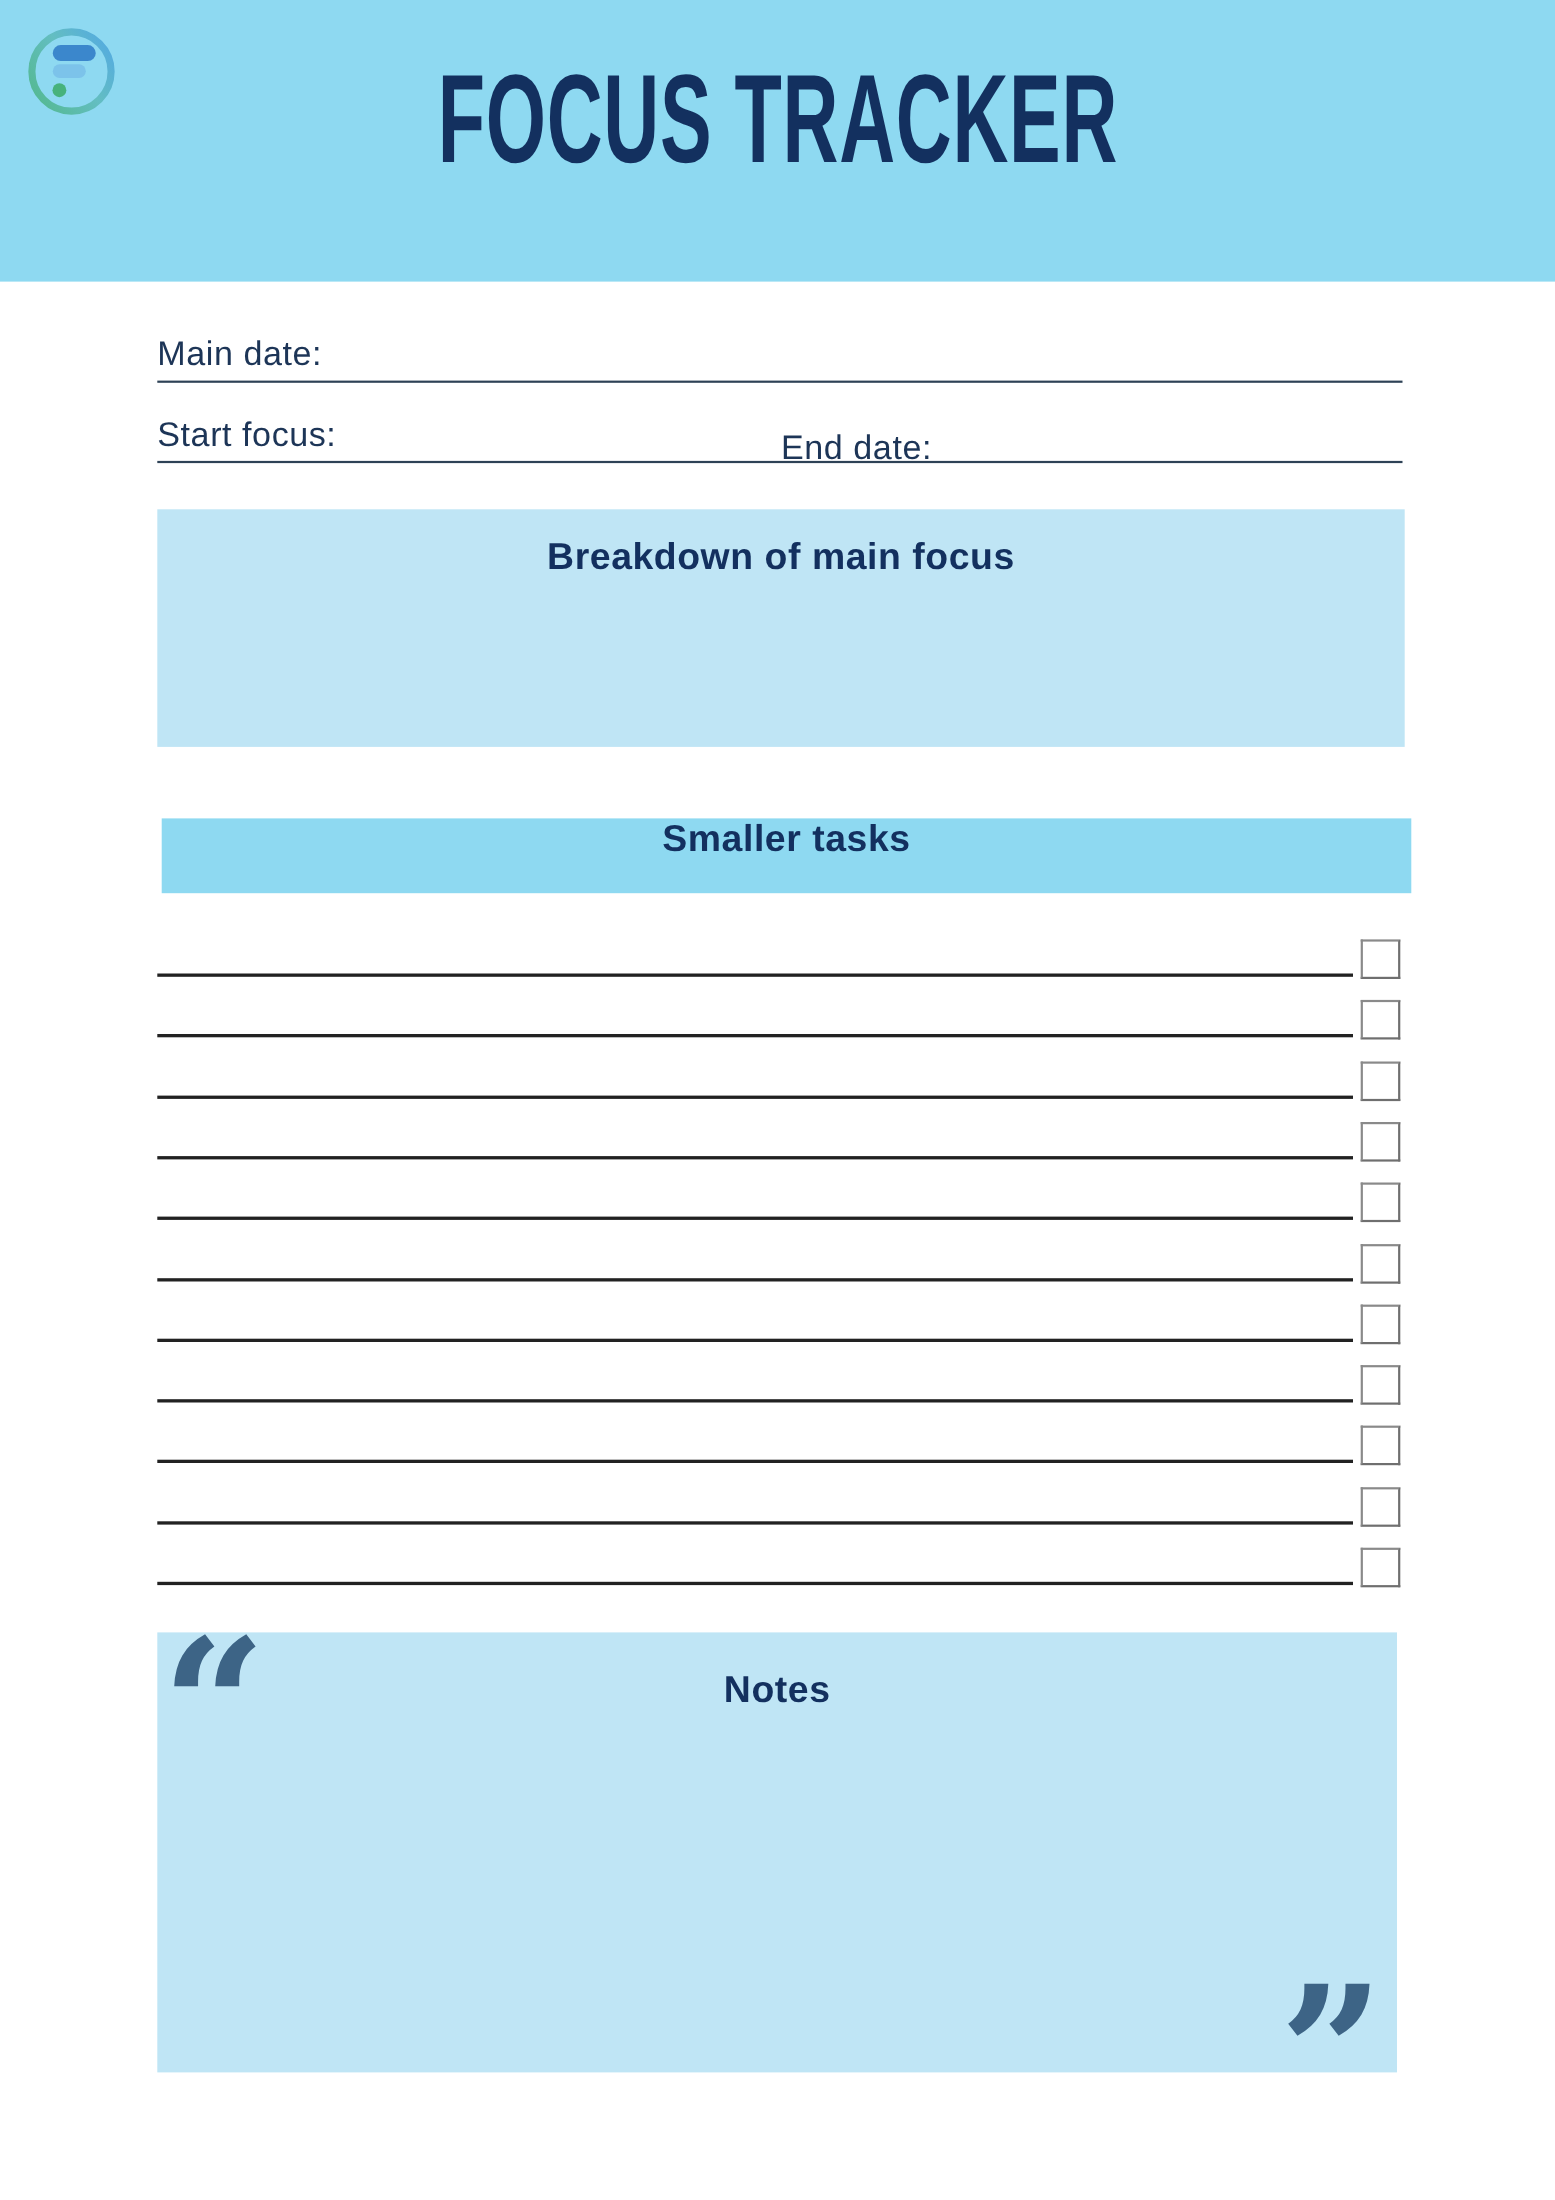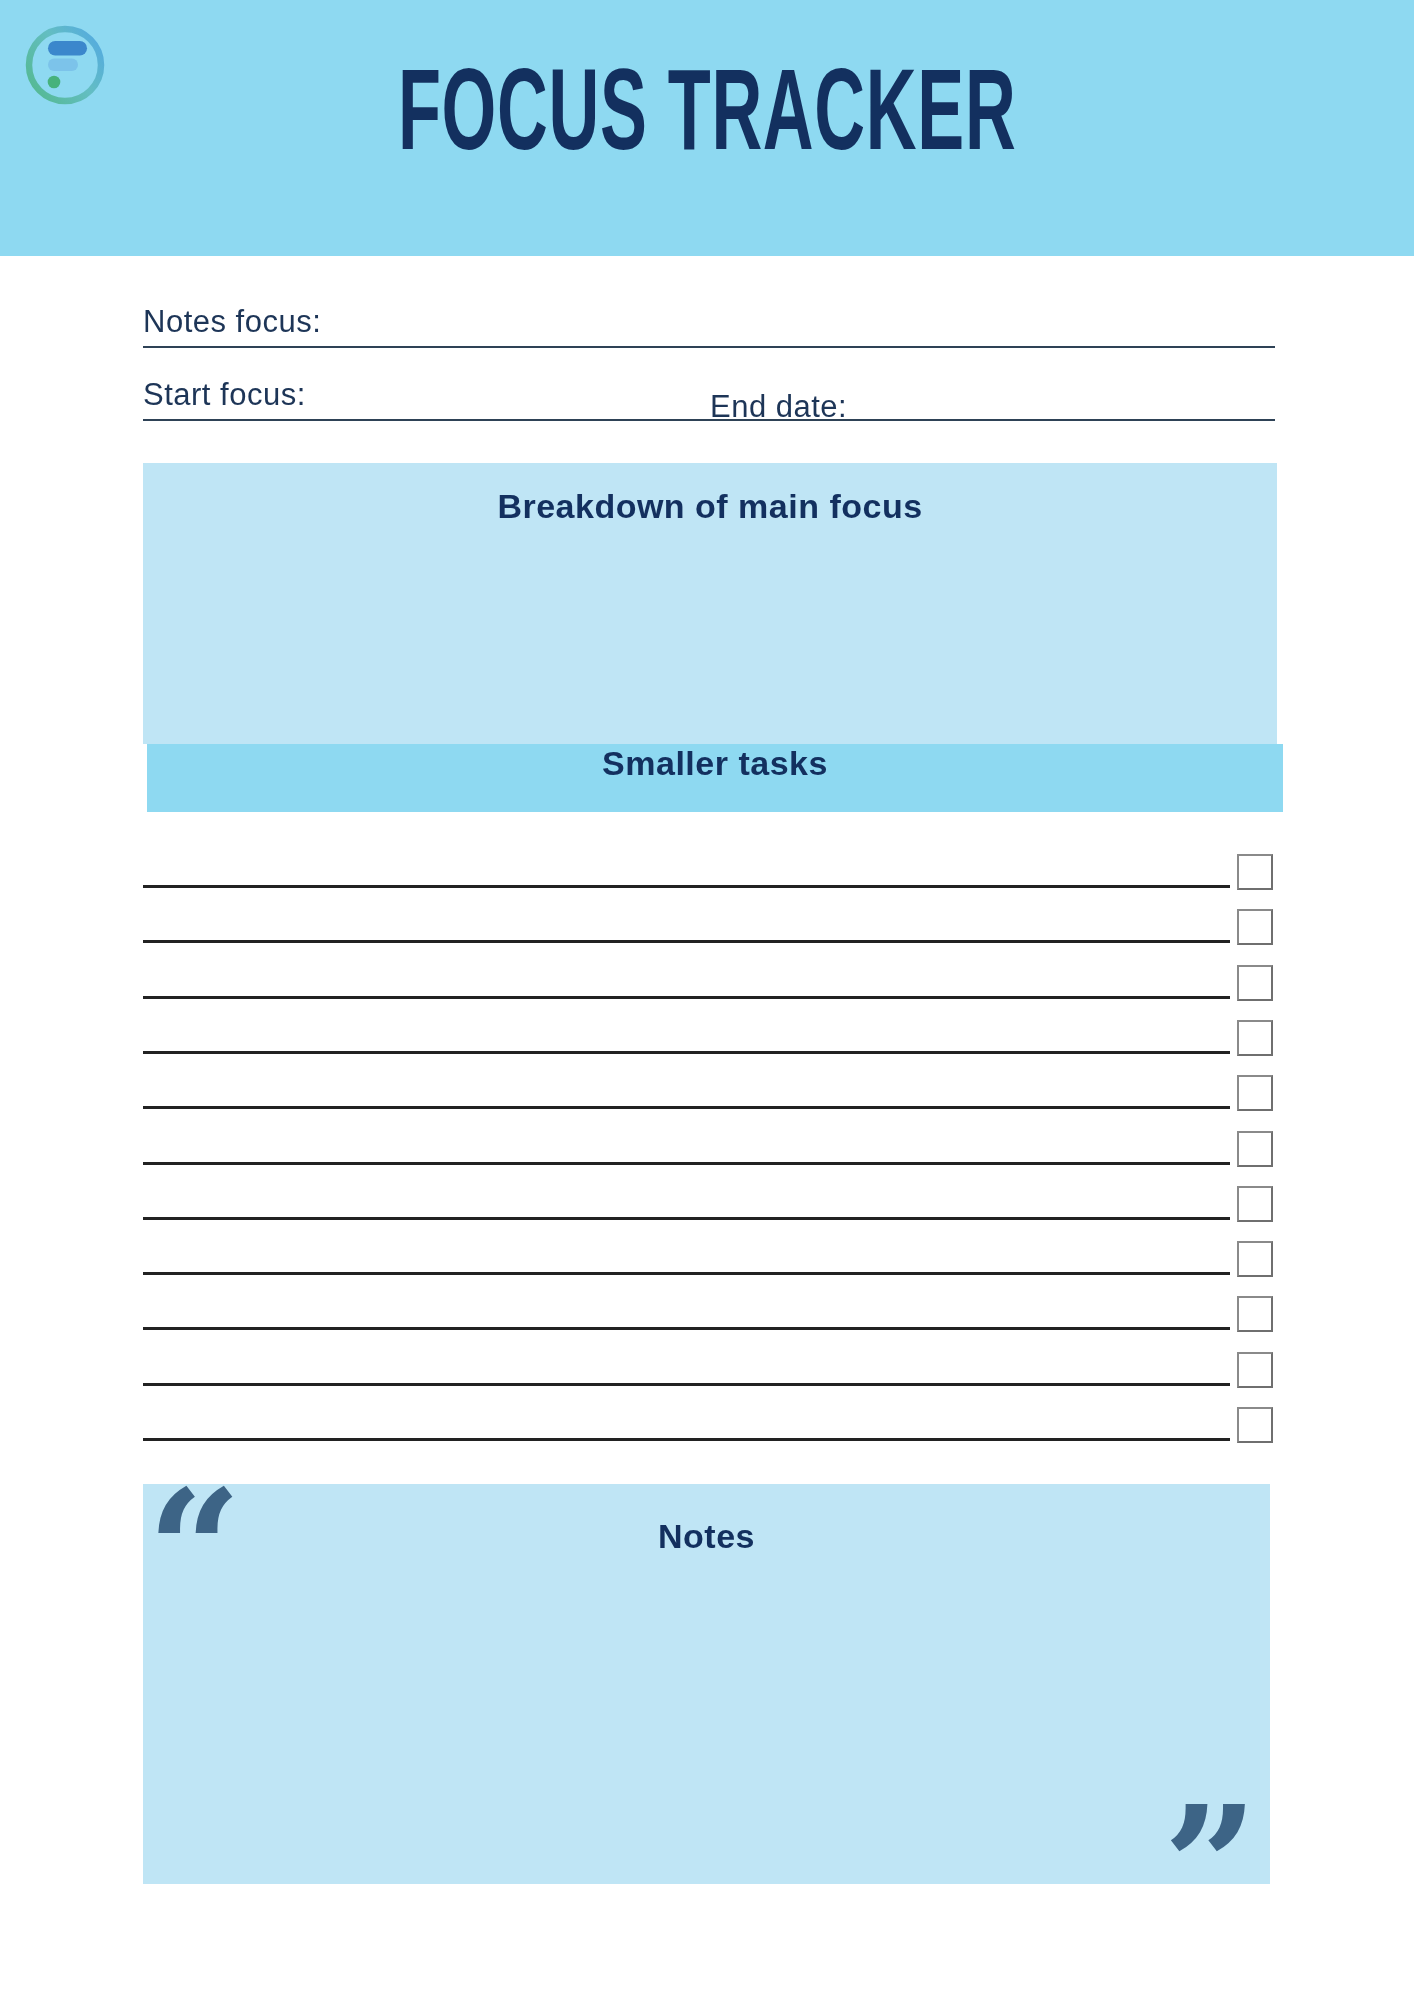--- a/index.html
+++ b/index.html
@@ -54,21 +54,21 @@
   #start-date-label{left:143px;top:377px;}
   #end-date-label{left:710px;top:377px;margin-top:12px;}
   .field-rule{
     position:absolute;left:143px;width:1132px;height:2px;
     background:var(--rule-navy);
   }
   #main-focus-rule{top:346px;}
   #dates-rule{top:419px;}
   
   .breakdown-box{
-    position:absolute;left:143px;top:463px;width:1134px;height:281px;
+    position:absolute;left:143px;top:463px;width:1134px;height:216px;
     background:var(--panel-blue);
   }
   .section-title{
     color:var(--navy);
     font-weight:bold;
     font-size:34px;
     text-align:center;
     letter-spacing:0.5px;
   }
   .breakdown-box .section-title{padding-top:24px;}
@@ -125,21 +125,21 @@
       </defs>
       <circle cx="40" cy="40" r="36" fill="none" stroke="url(#ringGrad)" stroke-width="6.5" opacity="0.85"></circle>
       <path d="M30 41 L80 41" fill="none"></path>
       <rect x="23" y="16" width="39" height="14.5" rx="7.2" fill="#3b87cc"></rect>
       <rect x="23" y="33.5" width="30" height="12.5" rx="6.2" fill="#7cc3ea"></rect>
       <circle cx="29" cy="57" r="6.3" fill="#47b27c"></circle>
     </svg>
     <h1 class="title"><span>FOCUS TRACKER</span></h1>
   </div>
 
-  <div class="field-label" id="main-focus-label">Notes focus:</div>
+  <div class="field-label" id="main-focus-label">Main date:</div>
   <div class="field-rule" id="main-focus-rule"></div>
 
   <div class="field-label" id="start-date-label">Start focus:</div>
   <div class="field-label" id="end-date-label">End date:</div>
   <div class="field-rule" id="dates-rule"></div>
 
   <div class="breakdown-box">
     <div class="section-title">Breakdown of main focus</div>
   </div>
 

